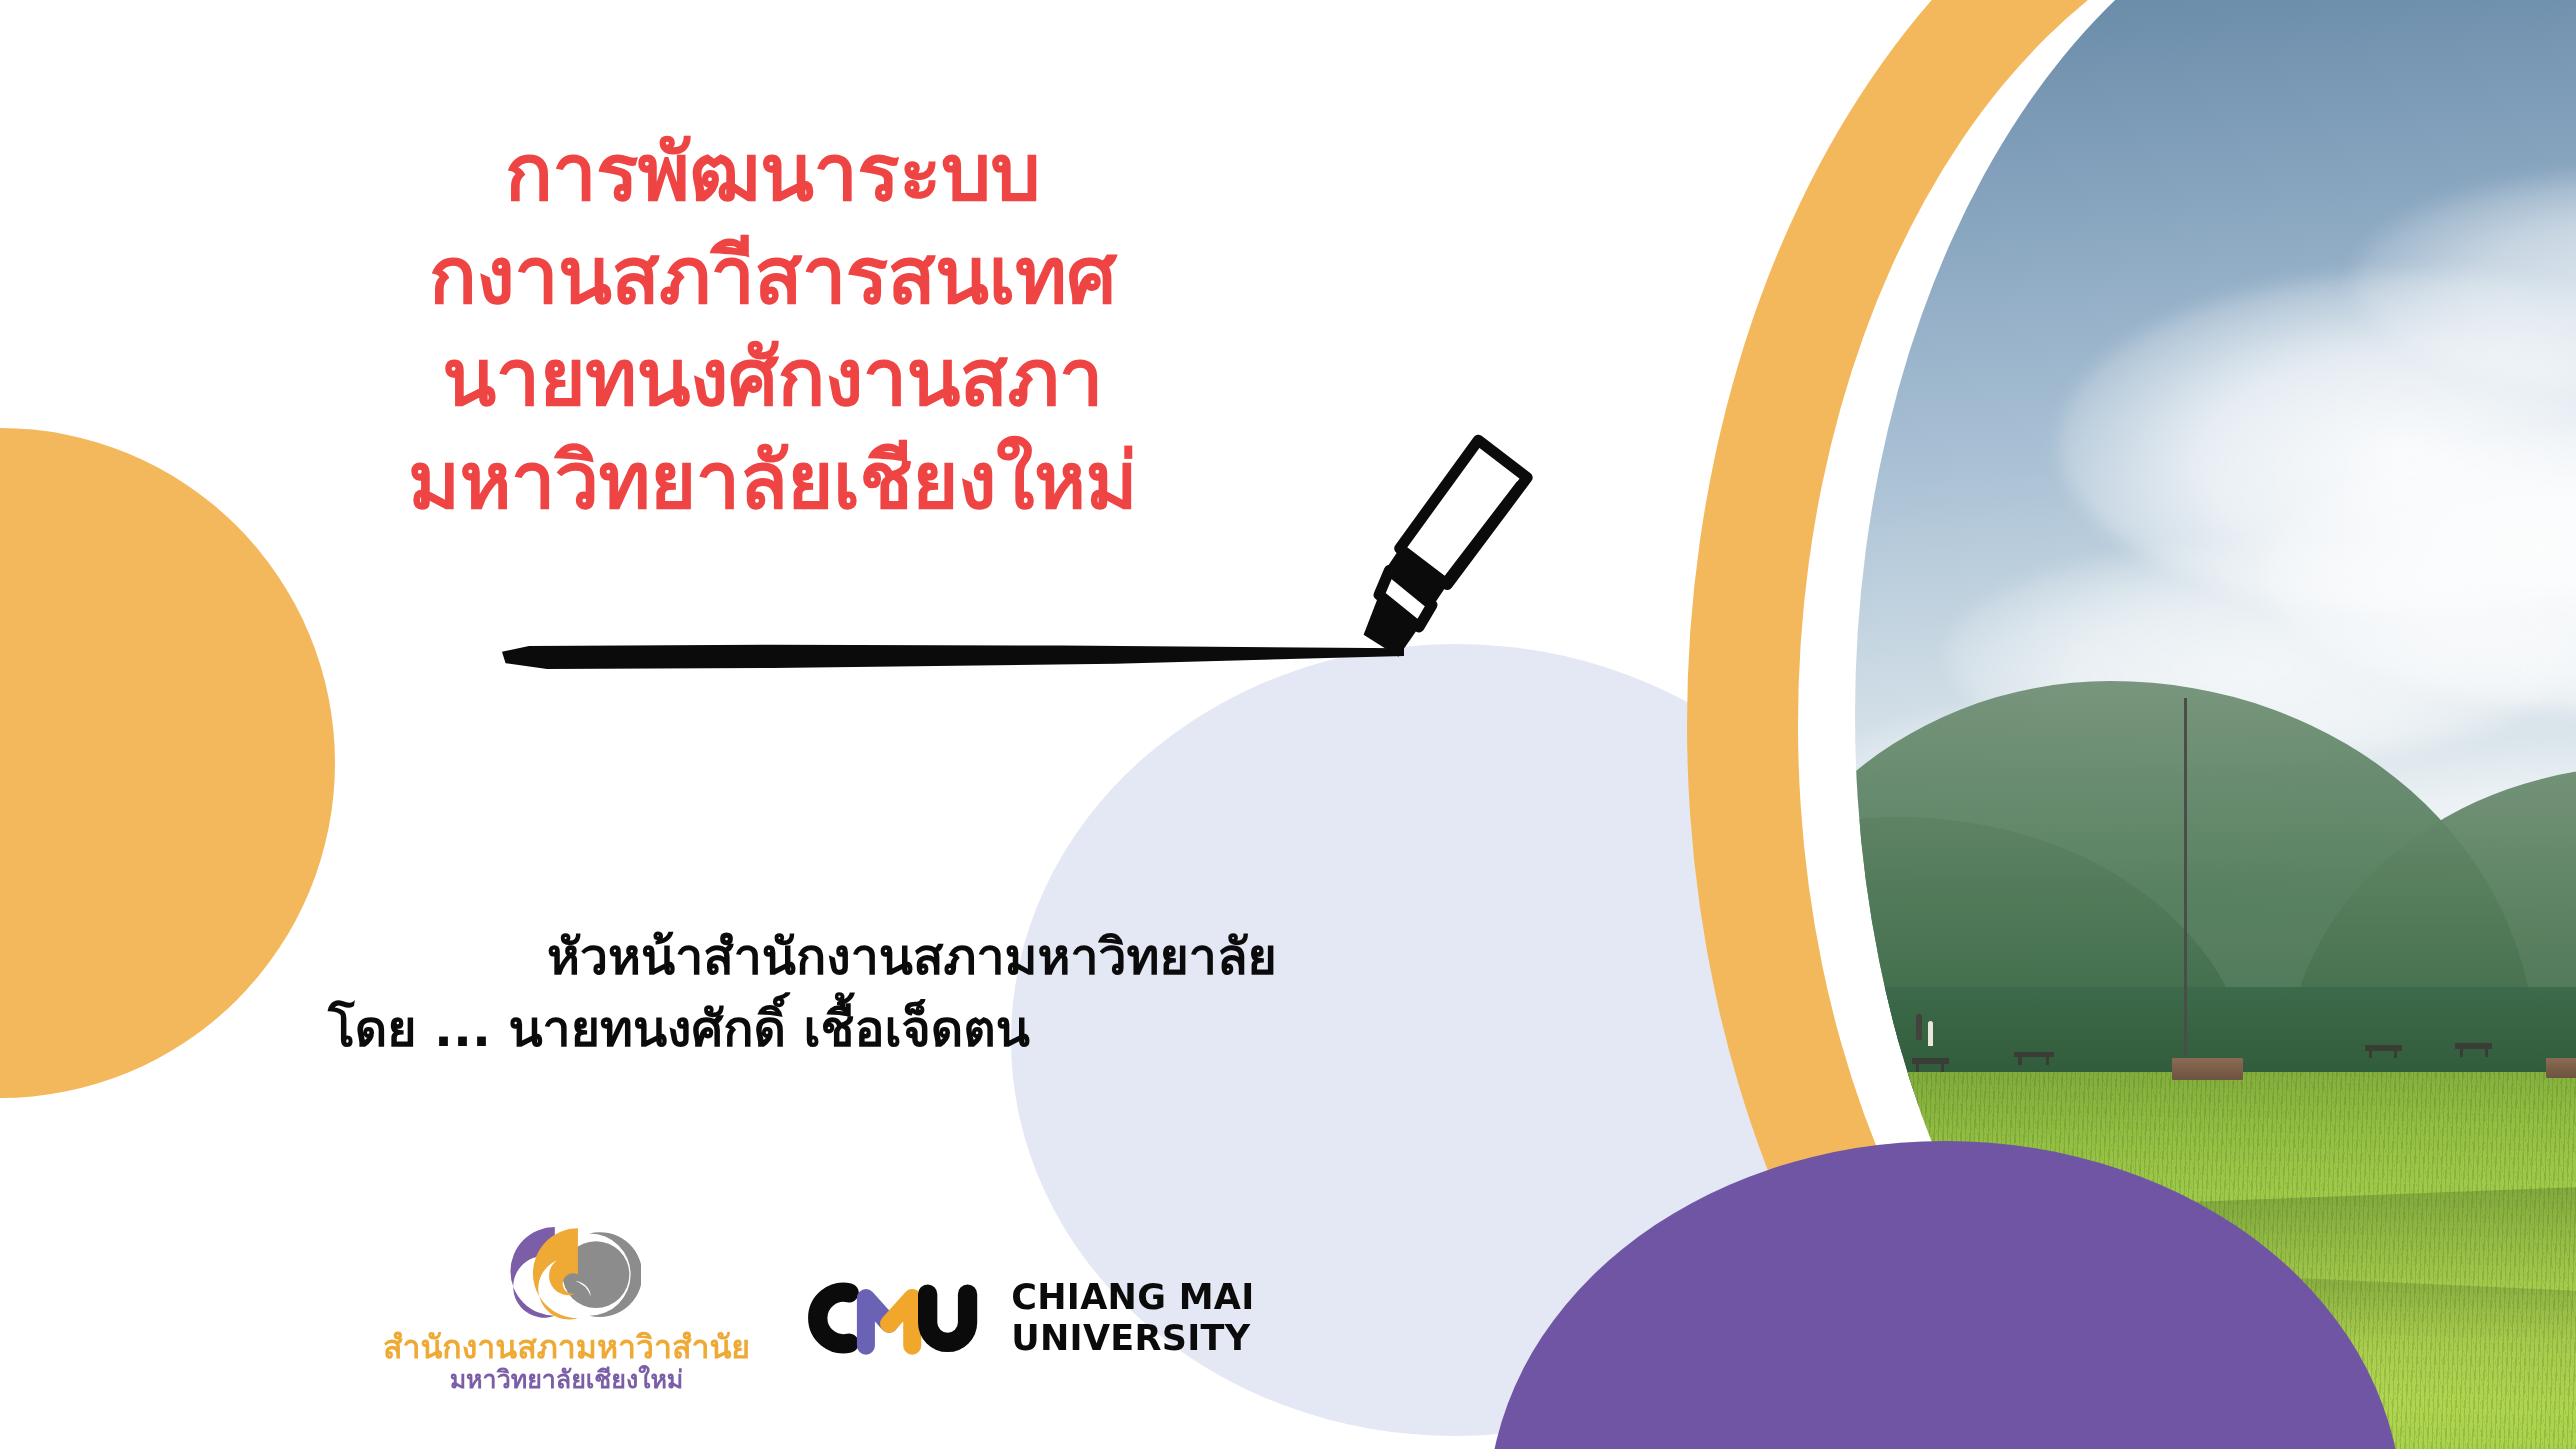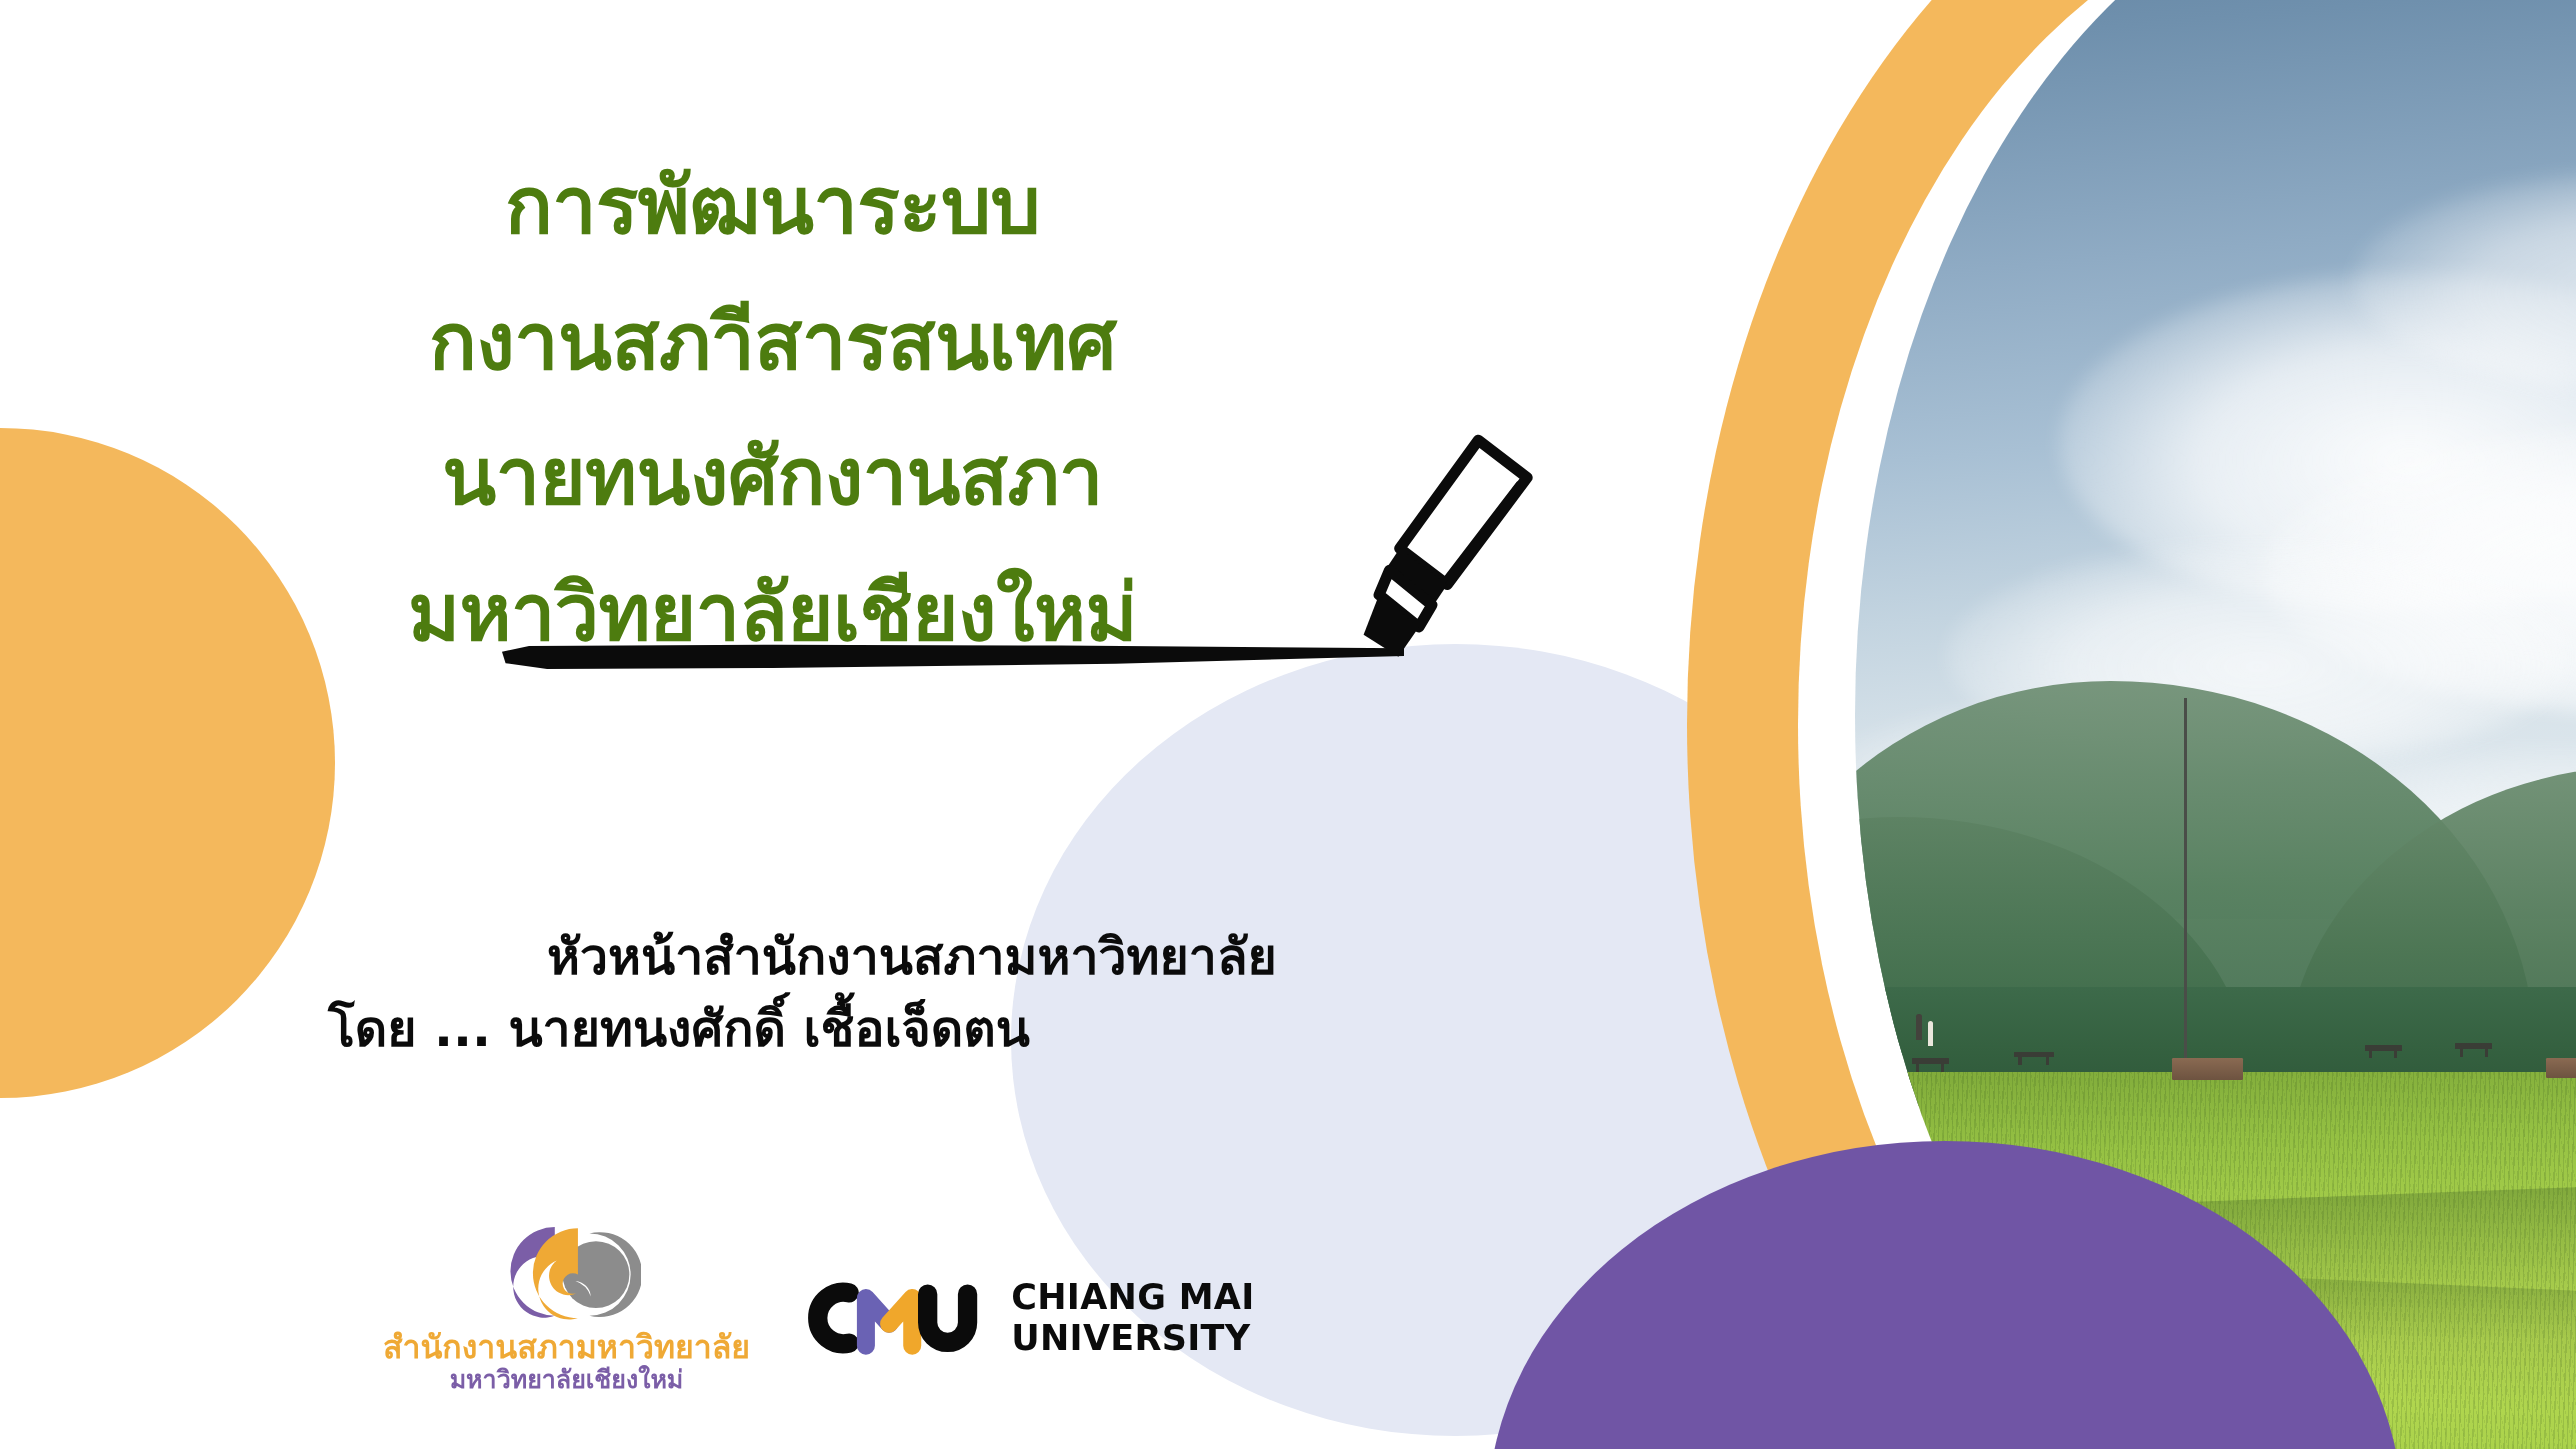--- a/index.html
+++ b/index.html
@@ -176,27 +176,26 @@
   }
 
   
   #title-block {
     position:absolute;
     left:193px; top:122px;
     width:1159px;
     text-align:center;
   }
   .title-line {
-    color:#4d7c0f;
+    color:#ef4444;
     font-weight:700;
     font-size:79px;
     line-height:1.30;
     letter-spacing:-0.6px;
     white-space:nowrap;
-    margin-top:33px;
   }
 
   
   #underline-stroke {
     position:absolute;
     left:502px; top:644px;
     width:902px; height:26px;
     background:#0b0b0b;
     clip-path:polygon(0% 30%, 3% 8%, 30% 3%, 62% 6%, 100% 16%, 100% 46%, 68% 76%, 30% 92%, 5% 96%, 0.4% 74%);
     border-radius:3.9px;
@@ -375,21 +374,21 @@
           <path d="M96 14 A69 69 0 1 0 96 152 A48 48 0 1 1 96 62 Z" fill="#7B5EA7"></path>
 
           <path d="M150 24 A66 66 0 1 1 150 152 A52 52 0 1 0 150 24 Z" fill="#8C8C8C"></path>
           <circle cx="160" cy="88" r="52" fill="#8C8C8C"></circle>
 
           <path d="M132 16 A64 64 0 1 0 132 156 A48 48 0 1 1 132 64 A30 30 0 1 0 132 116 A16 16 0 1 1 132 88 Z" fill="#EFA935"></path>
 
           <path d="M128 98 A26 26 0 0 1 152 122 A38 38 0 0 0 128 98 Z" fill="#ffffff"></path>
         </svg>
       </div>
-      <div id="council-text-1">สำนักงานสภามหาวิทยาลัย</div>
+      <div id="council-text-1">สำนักงานสภามหาวิาสำนัย</div>
       <div id="council-text-2">มหาวิทยาลัยเชียงใหม่</div>
     </div>
 
     <div id="cmu-logo">
       <div id="cmu-mark">
         <svg viewBox="0 0 300 118" xmlns="http://www.w3.org/2000/svg">
 
           <path d="M78 20 A40 40 0 1 0 78 98" fill="none" stroke="#0b0b0b" stroke-width="30" stroke-linecap="round"></path>
 
           <path d="M104 102 L104 28 L140 68" fill="none" stroke="#6A62B4" stroke-width="28" stroke-linecap="round" stroke-linejoin="round"></path>

